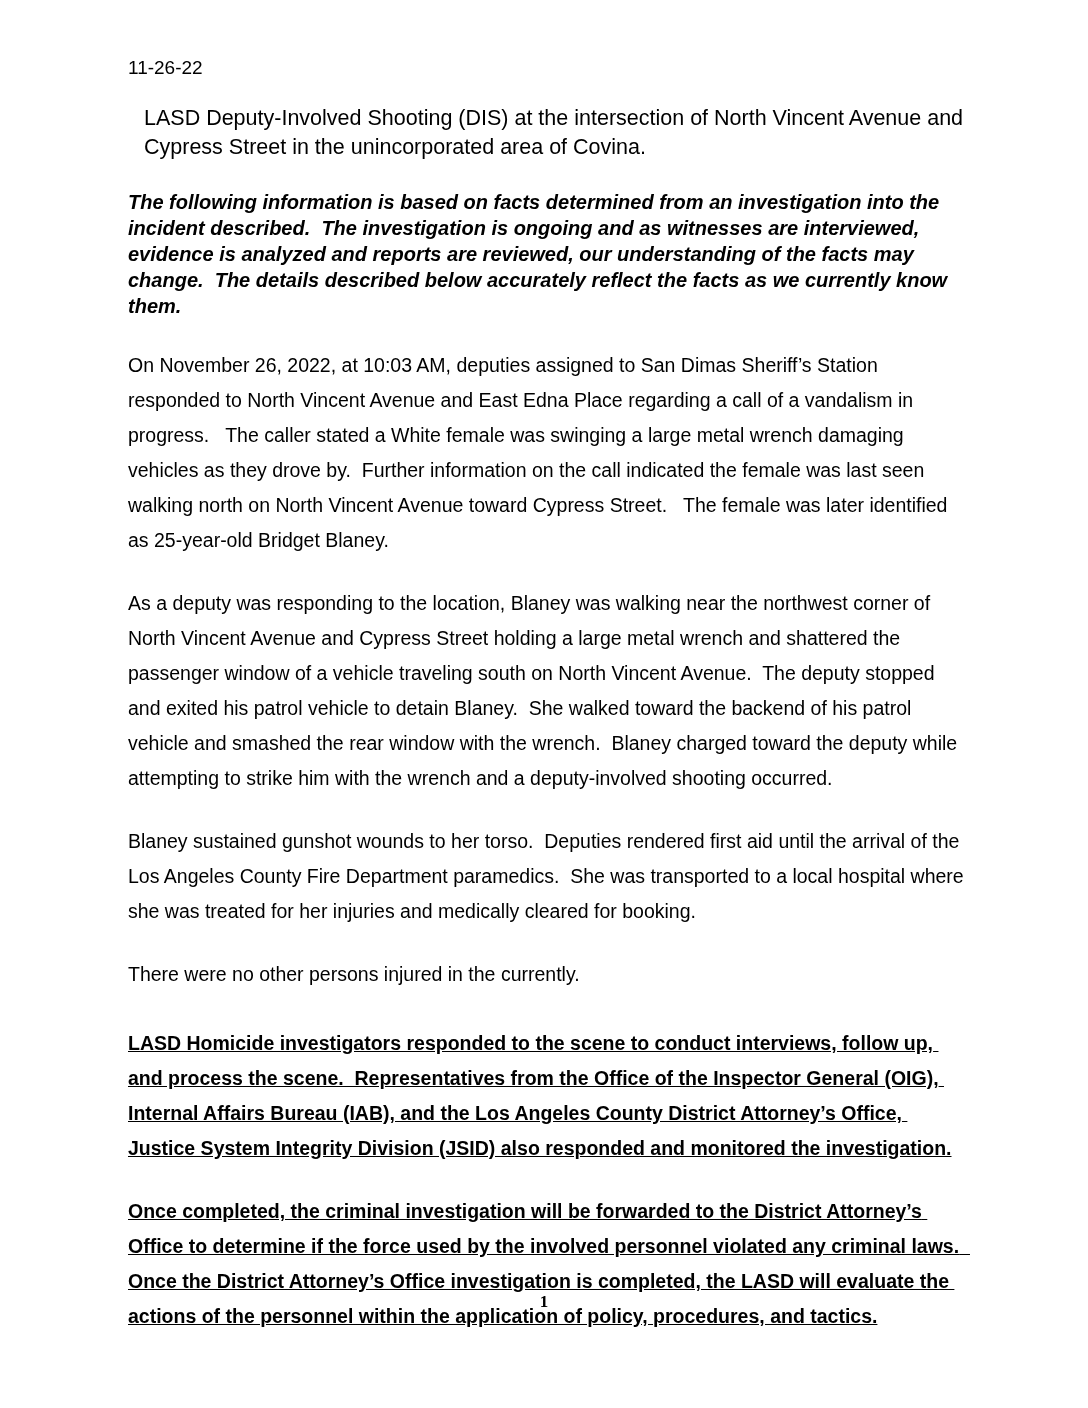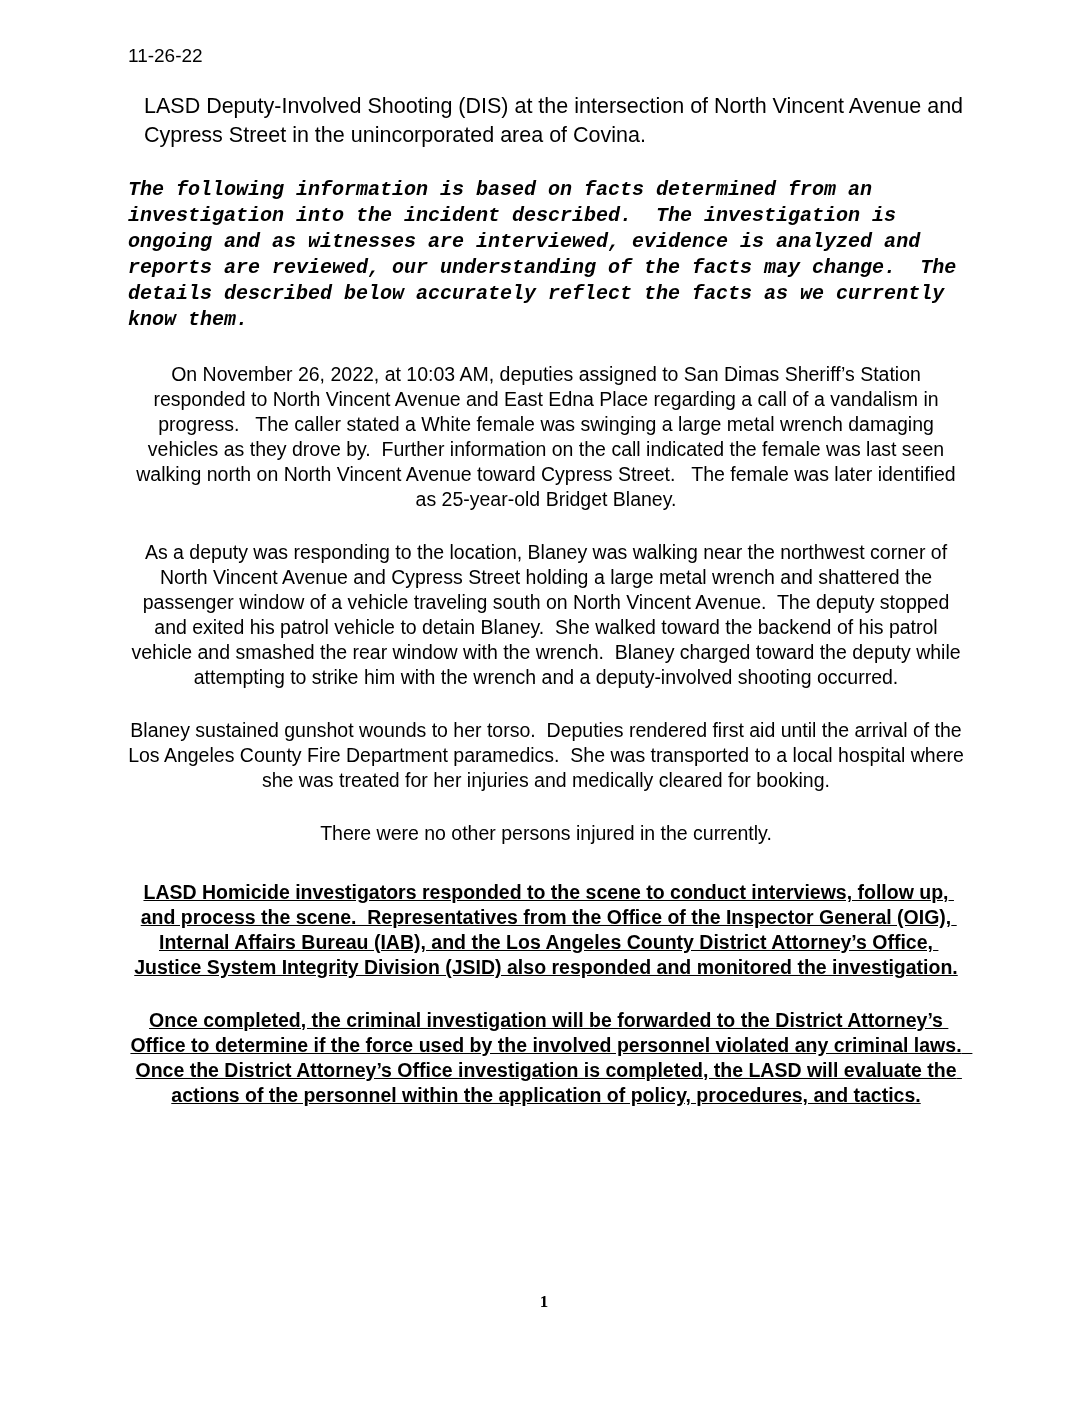--- a/index.html
+++ b/index.html
@@ -7,21 +7,21 @@
     padding: 0;
     background: #9a9a9a;
   }
   .page {
     position: relative;
     width: 1088px;
     height: 1408px;
     margin: 0 auto;
     background: #ffffff;
     box-sizing: border-box;
-    padding: 44px 124px 0 128px;
+    padding: 56px 124px 0 128px;
     font-family: "Liberation Sans", "DejaVu Sans", sans-serif;
     color: #000000;
     overflow: hidden;
   }
   .date-line {
     font-size: 19px;
     line-height: 24px;
     margin: 0 0 24px 0;
     white-space: pre-wrap;
   }
@@ -34,29 +34,27 @@
     white-space: pre-wrap;
   }
   .disclaimer {
     font-size: 20px;
     line-height: 26px;
     font-weight: bold;
     font-style: italic;
     margin: 0 0 29px 0;
     max-width: 836px;
     white-space: pre-wrap;
-    font-family: Liberation Mono, monospace;
   }
   .para {
     font-size: 19.5px;
-    line-height: 25px;
+    line-height: 35px;
     margin: 0 0 28px 0;
     max-width: 836px;
     white-space: pre-wrap;
-    text-align: center;
   }
   .para.bold {
     font-weight: bold;
     font-size: 19.5px;
     text-decoration: underline;
   }
   .para.gap-after {
     margin-bottom: 34px;
   }
   .page-number {

